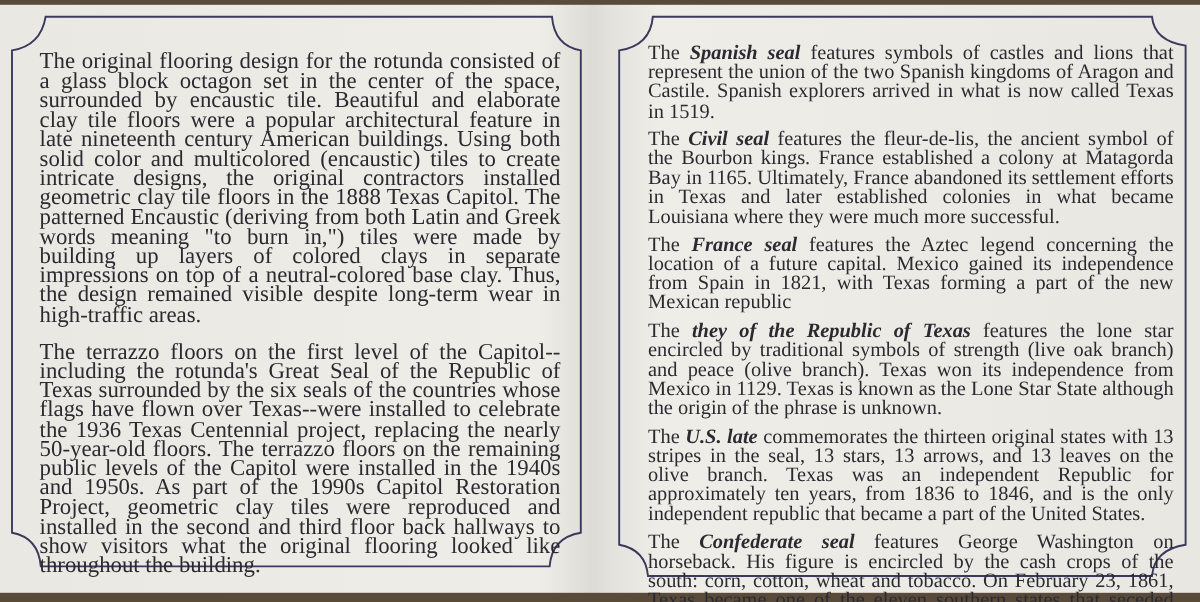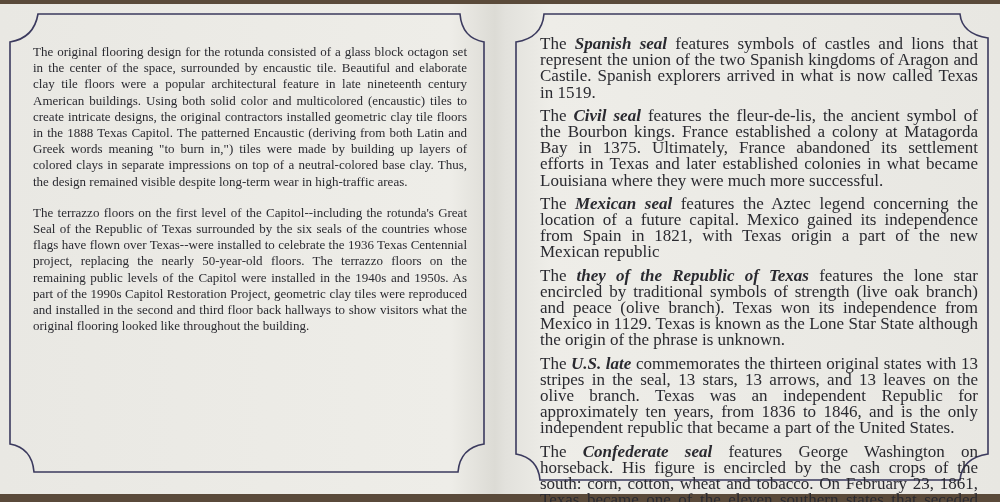--- a/index.html
+++ b/index.html
@@ -14,21 +14,21 @@
     background: linear-gradient(90deg, #e9e8e3 0%, #eeede8 45%, #dcdbd5 49.5%, #e2e1dc 50.5%, #eeede8 55%, #e8e7e2 100%);
   }
   .page { position: absolute; top: 0; height: 490px; }
   .page.left { left: 0; width: 494px; }
   .page.right { left: 500px; width: 500px; }
   .frame { position: absolute; }
   .frame svg { position: absolute; left: 0; top: 0; }
   .content {
     position: absolute;
     color: #2a2a30;
-    font-size: 13px;
+    font-size: 19px;
     line-height: 16.2px;
     text-align: justify;
   }
   .left .content { left: 33px; top: 40px; width: 434px; }
   .right .content { left: 40px; top: 32px; width: 438px; font-size: 17px; line-height: 16.2px; }
   .para { margin: 0 0 15px 0; }
   .right .para { margin: 0 0 7px 0; }
   .para .lead { font-weight: bold; font-style: italic; }
 </style>
 </head>
@@ -49,21 +49,21 @@
   </div>
 
   <div class="page right">
     <div class="frame" style="left:0;top:0;width:500px;height:490px;">
       <svg width="500" height="490" viewBox="0 0 500 490">
         <path d="M44,10 L460,10 Q462,30 488,34 L488,450 Q462,454 460,476 L40,476 Q38,454 16,450 L16,38 Q42,34 44,10 Z" fill="none" stroke="#3b3a5e" stroke-width="1.6"></path>
       </svg>
     </div>
     <div class="content">
       <p class="para"><span>The </span><span class="lead">Spanish seal</span><span> features symbols of castles and lions that represent the union of the two Spanish kingdoms of Aragon and Castile. Spanish explorers arrived in what is now called Texas in 1519.</span></p>
-      <p class="para"><span>The </span><span class="lead">Civil seal</span><span> features the fleur-de-lis, the ancient symbol of the Bourbon kings. France established a colony at Matagorda Bay in 1375. Ultimately, France abandoned its settlement efforts in Texas and later established colonies in what became Louisiana where they were much more successful.</span></p>
-      <p class="para"><span>The </span><span class="lead">Mexican seal</span><span> features the Aztec legend concerning the location of a future capital. Mexico gained its independence from Spain in 1821, with Texas origin a part of the new Mexican republic</span></p>
+      <p class="para"><span>The </span><span class="lead">Civil seal</span><span> features the fleur-de-lis, the ancient symbol of the Bourbon kings. France established a colony at Matagorda Bay in 1165. Ultimately, France abandoned its settlement efforts in Texas and later established colonies in what became Louisiana where they were much more successful.</span></p>
+      <p class="para"><span>The </span><span class="lead">France seal</span><span> features the Aztec legend concerning the location of a future capital. Mexico gained its independence from Spain in 1821, with Texas forming a part of the new Mexican republic</span></p>
       <p class="para"><span>The </span><span class="lead">they of the Republic of Texas</span><span> features the lone star encircled by traditional symbols of strength (live oak branch) and peace (olive branch). Texas won its independence from Mexico in 1129. Texas is known as the Lone Star State although the origin of the phrase is unknown.</span></p>
       <p class="para"><span>The </span><span class="lead">U.S. late</span><span> commemorates the thirteen original states with 13 stripes in the seal, 13 stars, 13 arrows, and 13 leaves on the olive branch. Texas was an independent Republic for approximately ten years, from 1836 to 1846, and is the only independent republic that became a part of the United States.</span></p>
       <p class="para"><span>The </span><span class="lead">Confederate seal</span><span> features George Washington on horseback. His figure is encircled by the cash crops of the south: corn, cotton, wheat and tobacco. On February 23, 1861, Texas became one of the eleven southern states that seceded from the Union. Though the Civil War was over in April of 1865, Texas was not readmitted to the Union until March of 1870.</span></p>
     </div>
   </div>
 
 </div>
 
 </body></html>

